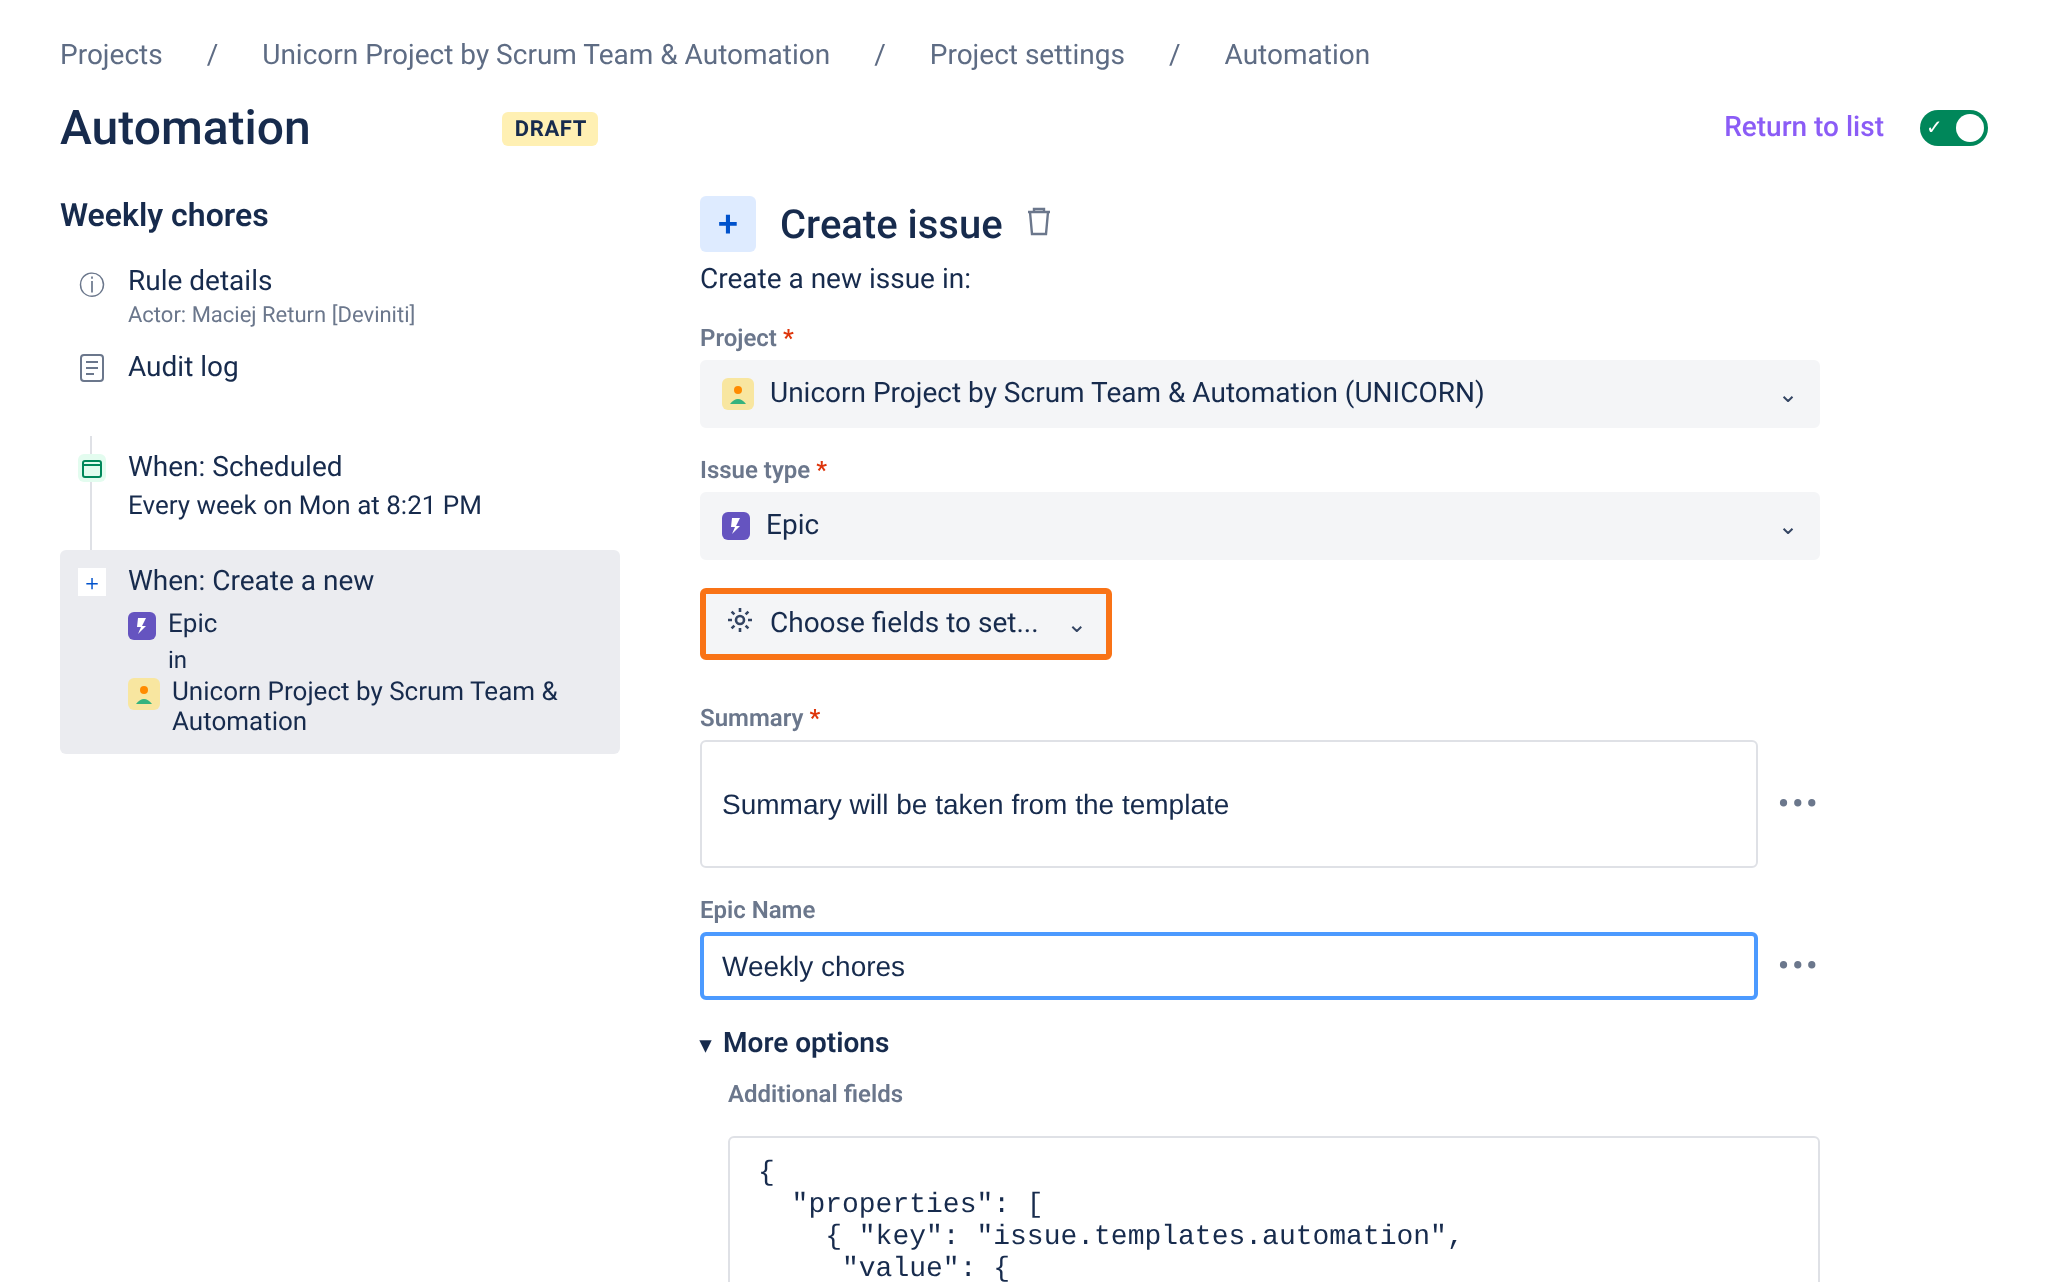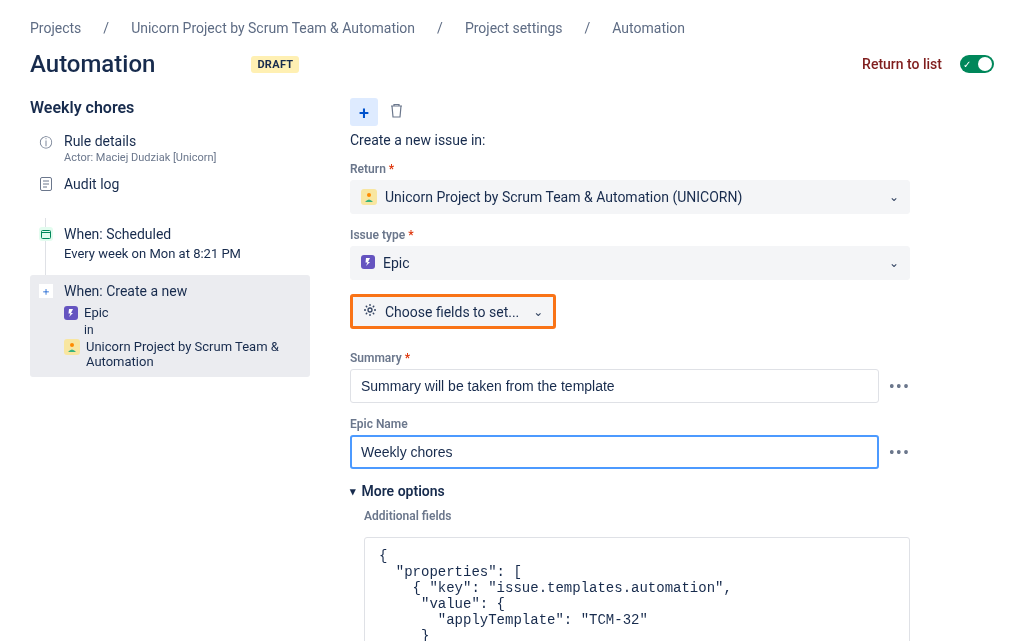--- a/index.html
+++ b/index.html
@@ -19,21 +19,21 @@
   
   .page-header { display: flex; align-items: center; justify-content: space-between; margin-bottom: 20px; }
   .title-block { display: flex; align-items: center; gap: 16px; }
   .page-title { font-size: 24px; font-weight: 500; color: #172B4D; }
   .draft-badge {
     background: #FFF0B3; color: #172B4D; font-size: 11px; font-weight: 700;
     padding: 2px 6px; border-radius: 3px; letter-spacing: 0.3px;
     margin-left: 80px;
   }
   .header-right { display: flex; align-items: center; gap: 18px; }
-  .return-link { color: #7f1d1d; font-weight: 500; text-decoration: none; font-size: 14px; }
+  .return-link { color: #8b5cf6; font-weight: 500; text-decoration: none; font-size: 14px; }
   .toggle {
     width: 34px; height: 18px; border-radius: 9px; background: #00875A;
     position: relative; display: inline-flex; align-items: center;
   }
   .toggle::after {
     content: ""; position: absolute; right: 2px; width: 14px; height: 14px;
     border-radius: 50%; background: #fff;
   }
   .toggle .check { position: absolute; left: 3px; color: #fff; font-size: 10px; }
 
@@ -85,34 +85,34 @@
   .trash-icon { color: #6B778C; font-size: 14px; }
   .panel-sub { font-size: 14px; color: #172B4D; margin-bottom: 14px; margin-top: 6px; }
 
   .field-label { font-size: 12px; font-weight: 600; color: #6B778C; margin-bottom: 4px; display: flex; gap: 3px; }
   .req { color: #DE350B; }
   .select-box {
     background: #F4F5F7; border: 1px solid #F4F5F7; border-radius: 3px;
     padding: 8px 10px; display: flex; align-items: center; justify-content: space-between;
     font-size: 14px; color: #172B4D; cursor: pointer; margin-bottom: 14px;
   }
-  .select-box .left { display: flex; gap: 8px; }
+  .select-box .left { display: flex; align-items: center; gap: 8px; }
   .chevron { color: #344563; font-size: 12px; }
 
   .gear-btn {
     display: inline-flex; align-items: center; gap: 8px;
     background: #F4F5F7; border: 3px solid #f97316; border-radius: 3px;
     padding: 6px 10px; font-size: 14px; color: #172B4D; cursor: pointer;
     margin-bottom: 22px;
   }
   .gear-btn .chevron { margin-left: 6px; }
 
   .input-row { display: flex; align-items: center; gap: 10px; margin-bottom: 14px; }
   .text-input {
-    flex: 1; border: 1px solid #DFE1E6; border-radius: 3px; padding: 8px 10px;
+    flex: 1; border: 1px solid #DFE1E6; border-radius: 3px; padding: 23px 10px;
     font-size: 14px; color: #172B4D; background: #fff;
   }
   .text-input.focused { border: 2px solid #4C9AFF; padding: 7px 9px; }
   .dots { color: #6B778C; font-size: 18px; letter-spacing: 1px; cursor: pointer; }
 
   .more-opts { display: flex; align-items: center; gap: 6px; font-size: 14px; font-weight: 600;
     color: #172B4D; margin-bottom: 10px; cursor: pointer; }
   .more-opts .caret { font-size: 11px; }
   .addl-label { font-size: 12px; font-weight: 600; color: #6B778C; margin-bottom: 14px; margin-left: 14px; }
   .json-box {
@@ -154,21 +154,21 @@
 
   <div class="layout">
 
     <div class="sidebar">
       <div class="side-title">Weekly chores</div>
 
       <div class="side-item">
         <span class="ico">ⓘ</span>
         <div>
           <div class="label">Rule details</div>
-          <div class="sublabel">Actor: Maciej Dudziak [Unicorn]</div>
+          <div class="sublabel">Actor: Maciej Return [Deviniti]</div>
         </div>
       </div>
 
       <div class="side-item">
         <span class="ico">
           <svg width="12" height="14" viewBox="0 0 12 14">
               <rect x="0.5" y="0.5" width="11" height="13" rx="1.5" fill="none" stroke="#6B778C"></rect>
               <line x1="3" y1="4" x2="9" y2="4" stroke="#6B778C"></line>
               <line x1="3" y1="7" x2="9" y2="7" stroke="#6B778C"></line>
               <line x1="3" y1="10" x2="7" y2="10" stroke="#6B778C"></line>
@@ -211,31 +211,32 @@
             <span>Unicorn Project by Scrum Team &amp; Automation</span>
           </div>
         </div>
 
       </div>
     </div>
 
     <div class="main">
       <div class="panel-title-row">
         <div class="plus-box">+</div>
+        <div class="panel-title">Create issue</div>
         <span class="trash-icon">
           <svg width="13" height="15" viewBox="0 0 13 15">
               <path d="M1 3 h11 M4 3 V1.5 h5 V3 M2 3 l1 11 h7 l1 -11" fill="none" stroke="#6B778C" stroke-width="1.2"></path>
             </svg>
         </span>
       </div>
 
       <div class="panel-sub">Create a new issue in:</div>
 
       <div class="field-label">
-        <span>Return</span>
+        <span>Project</span>
           <span class="req">*</span>
       </div>
       <div class="select-box">
         <div class="left">
           <span class="proj-avatar">
             <svg width="10" height="10" viewBox="0 0 10 10">
                 <circle cx="5" cy="3" r="2" fill="#FF8B00"></circle>
                 <path d="M1 10 Q5 5 9 10" fill="#36B37E"></path>
               </svg>
           </span>

